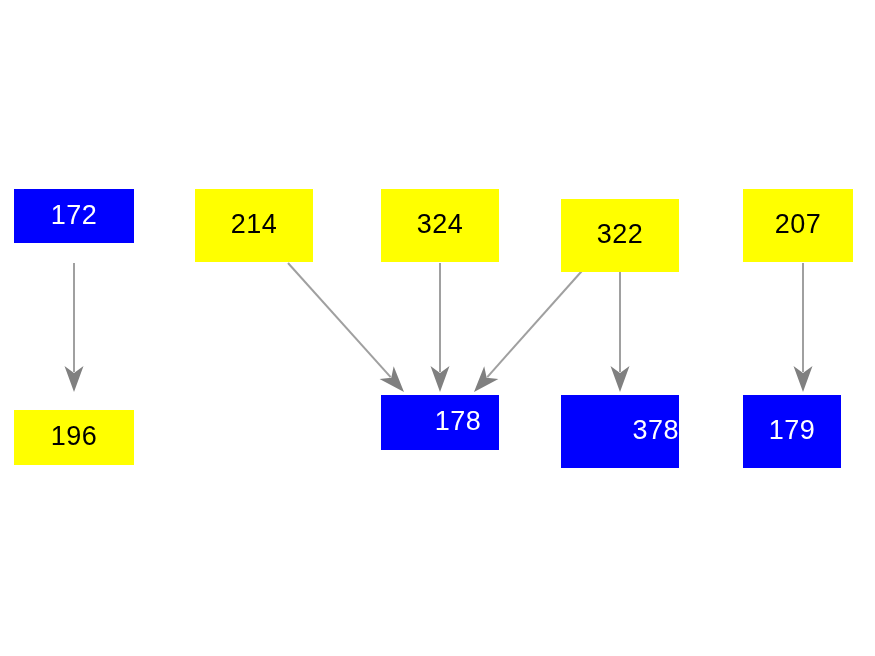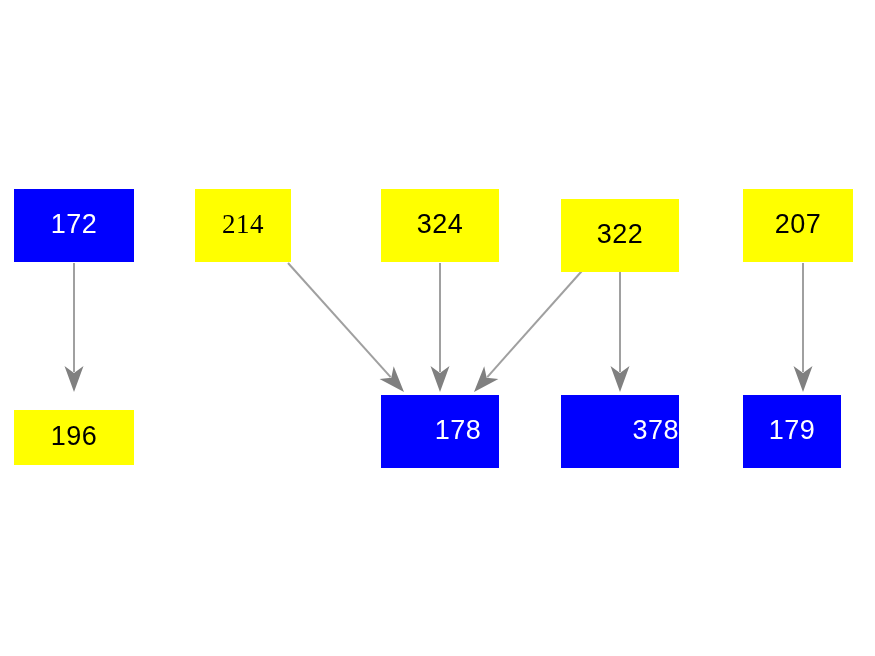--- a/index.html
+++ b/index.html
@@ -76,39 +76,39 @@
         <line x1="620" y1="263" x2="620" y2="372" stroke="#a0a0a0" stroke-width="2"></line>
         <polygon points="620,392 610.5,366 620,373 629.5,366" fill="#808080"></polygon>
       </g>
       <g>
         <line x1="803" y1="263" x2="803" y2="372" stroke="#a0a0a0" stroke-width="2"></line>
         <polygon points="803,392 793.5,366 803,373 812.5,366" fill="#808080"></polygon>
       </g>
     </svg>
 
   <div id="node-layer">
-      <div class="graph-node fill-blue" style="left: 14px; top: 189px; width: 120px; height: 73px; align-items: center;">
+      <div class="graph-node fill-blue" style="left: 14px; top: 189px; width: 120px; height: 54px; align-items: center;">
         <span class="node-label">172</span>
       </div>
-      <div class="graph-node fill-yellow" style="left: 195px; top: 189px; width: 96px; height: 73px; font-family: Liberation Serif, serif;">
+      <div class="graph-node fill-yellow" style="left: 195px; top: 189px; width: 118px; height: 73px;">
         <span class="node-label">214</span>
       </div>
       <div class="graph-node fill-yellow" style="left: 381px; top: 189px; width: 118px; height: 73px; text-align: right;">
         <span class="node-label">324</span>
       </div>
       <div class="graph-node fill-yellow" style="left: 561px; top: 189px; width: 118px; height: 73px; margin-top: 10px;">
         <span class="node-label">322</span>
       </div>
       <div class="graph-node fill-yellow" style="left: 743px; top: 189px; width: 110px; height: 73px;">
         <span class="node-label">207</span>
       </div>
       <div class="graph-node fill-yellow" style="left: 14px; top: 410px; width: 120px; height: 55px;">
         <span class="node-label">196</span>
       </div>
-      <div class="graph-node fill-blue" style="left: 381px; top: 395px; width: 118px; height: 73px; padding-left: 36px;">
+      <div class="graph-node fill-blue" style="left: 381px; top: 395px; width: 118px; height: 55px; padding-left: 36px;">
         <span class="node-label">178</span>
       </div>
       <div class="graph-node fill-blue" style="left: 561px; top: 395px; width: 118px; height: 73px; justify-content: flex-end;">
         <span class="node-label">378</span>
       </div>
       <div class="graph-node fill-blue" style="left: 743px; top: 395px; width: 98px; height: 73px;">
         <span class="node-label">179</span>
       </div>
     </div>
 

